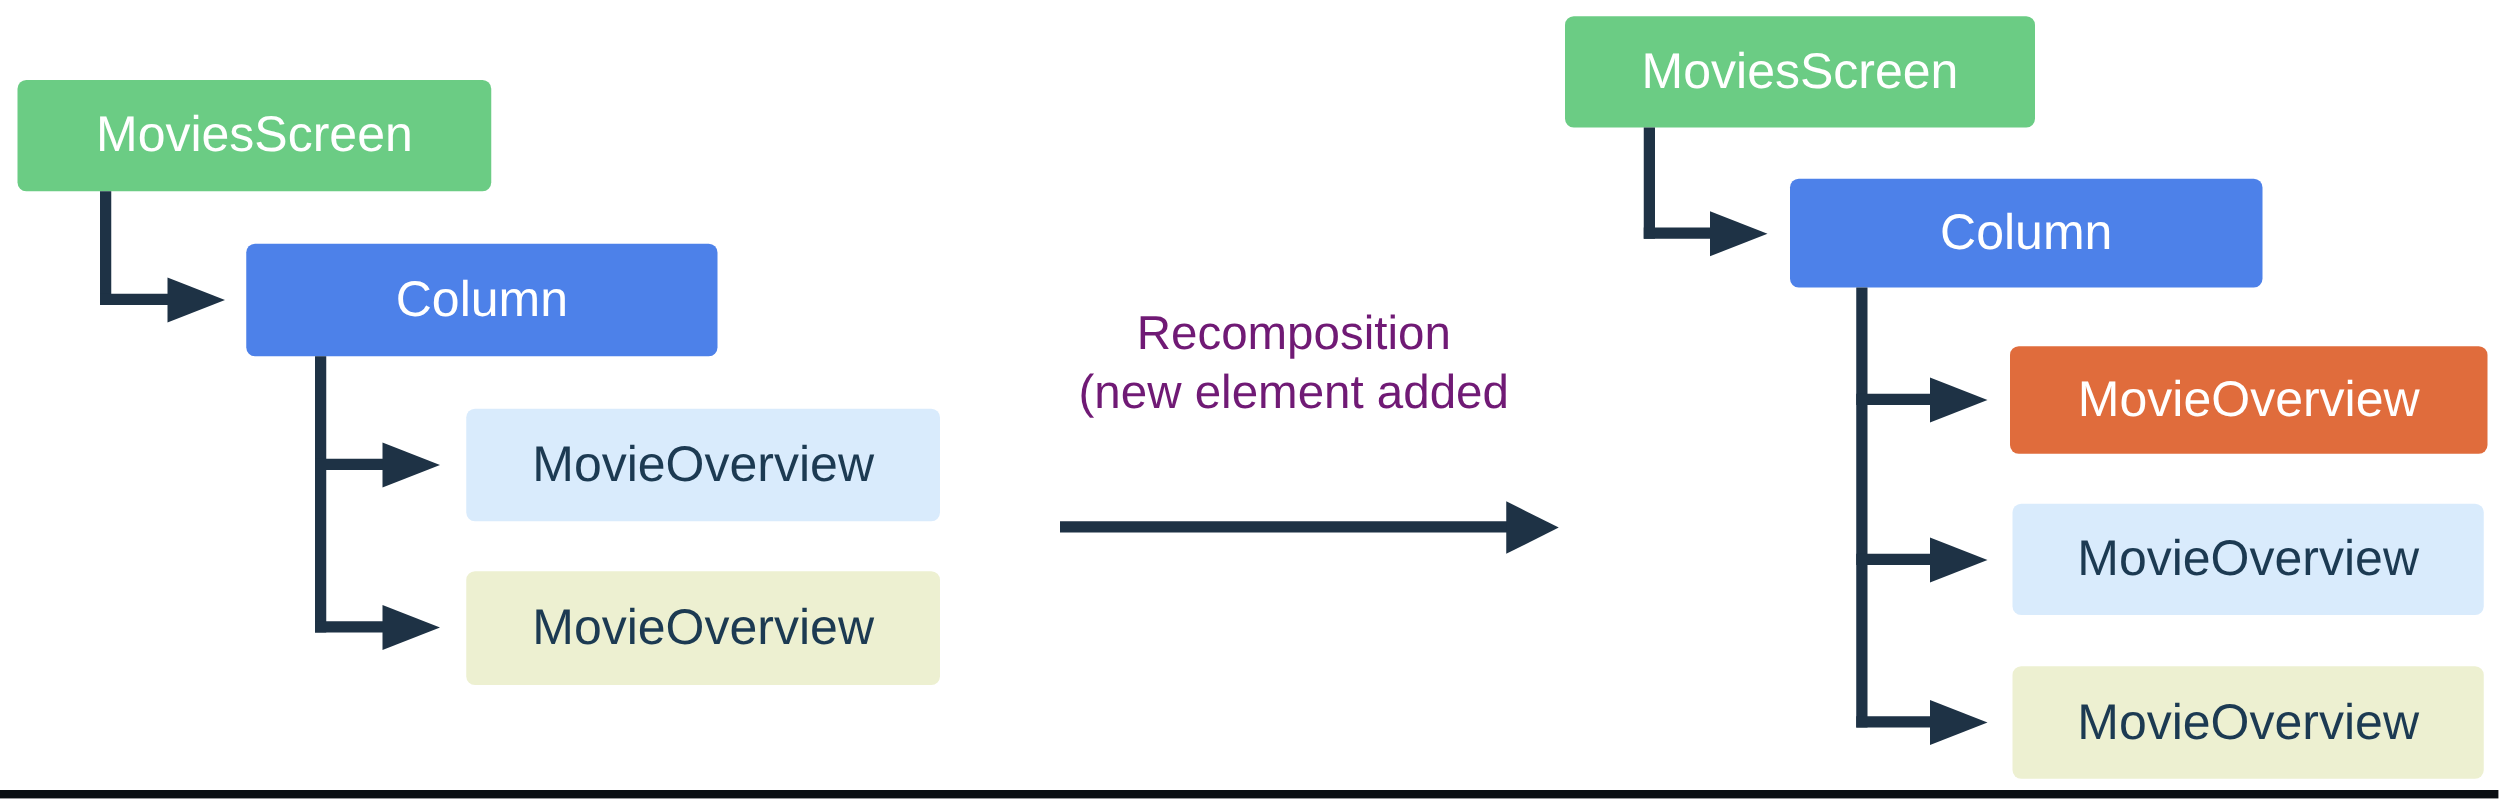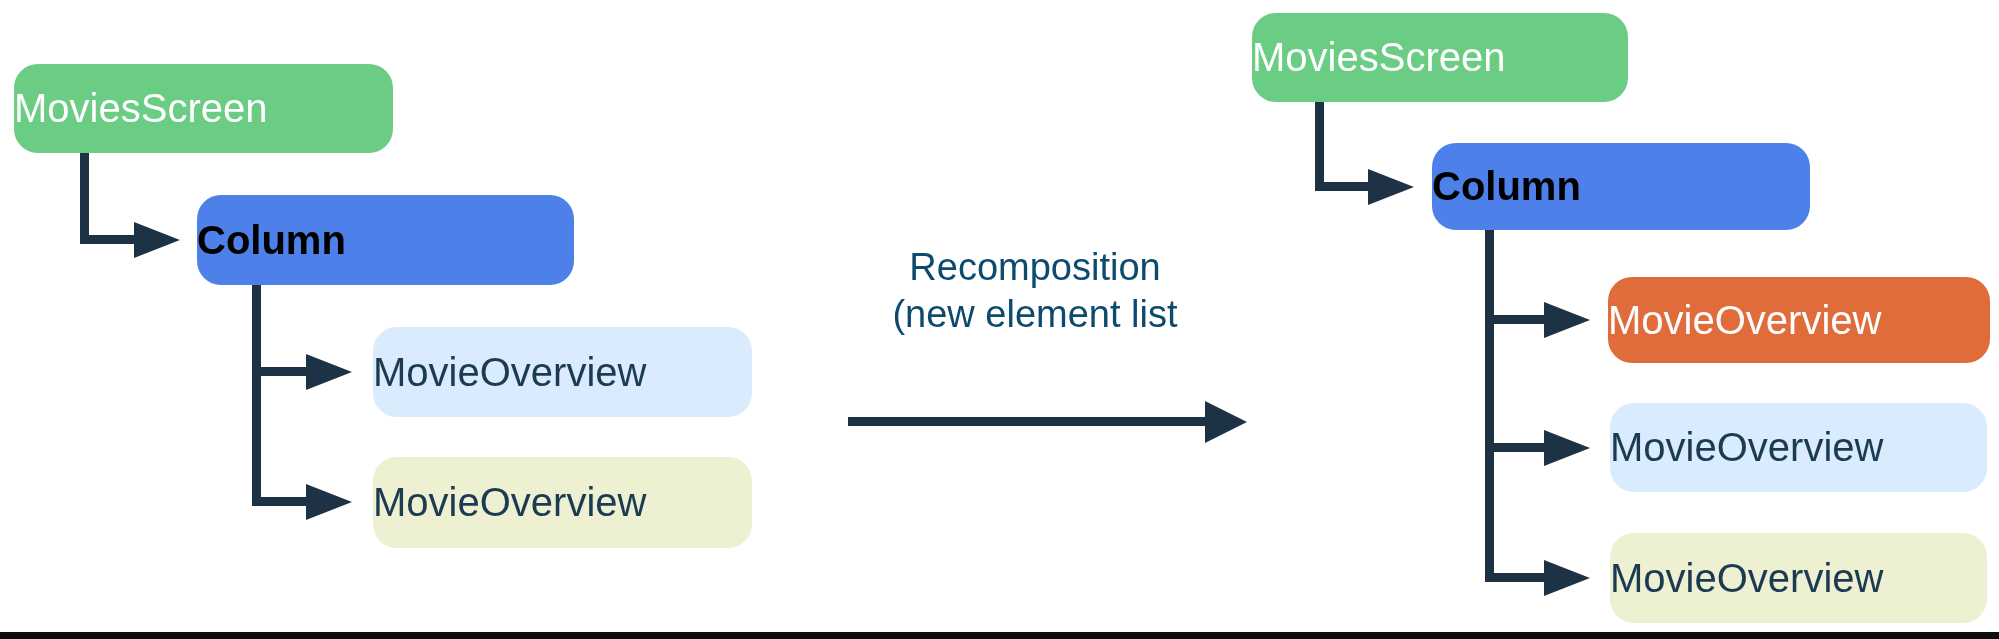--- a/index.html
+++ b/index.html
@@ -8,28 +8,28 @@
     width: 1999px;
     height: 639px;
     background: #ffffff;
     overflow: hidden;
     font-family: "Liberation Sans", sans-serif;
   }
   .node {
     position: absolute;
     display: flex;
     align-items: center;
-    justify-content: flex-start;
-    border-radius: 24px;
+    justify-content: center;
+    border-radius: 7px;
     font-size: 40px;
     letter-spacing: 0px;
     white-space: nowrap;
   }
   .node--green  { background: #6BCC84; color: #ffffff; }
-  .node--blue   { background: #4D81E9; color: #000000; font-weight: bold; }
+  .node--blue   { background: #4D81E9; color: #ffffff; }
   .node--orange { background: #E06C3C; color: #ffffff; }
   .node--lightblue   { background: #D9EBFC; color: #1C3A52; }
   .node--lightyellow { background: #EDF0D1; color: #1C3A52; }
 
   .seg {
     position: absolute;
     background: #1E3245;
   }
   .arrowhead {
     position: absolute;
@@ -43,21 +43,21 @@
     border-top: 21px solid transparent;
     border-bottom: 21px solid transparent;
     border-left: 42px solid #1E3245;
   }
   .transition-label {
     position: absolute;
     left: 800px;
     top: 244px;
     width: 470px;
     text-align: center;
-    color: #0c4a6e;
+    color: #701a75;
     font-size: 38px;
     line-height: 47px;
     white-space: nowrap;
   }
   .bottom-rule {
     position: absolute;
     left: 0;
     top: 632px;
     width: 100%;
     height: 7px;
@@ -130,21 +130,21 @@
 
   <div class="node node--lightblue n-l-child1">
     <span>MovieOverview</span>
   </div>
   <div class="node node--lightyellow n-l-child2">
     <span>MovieOverview</span>
   </div>
 
   <div class="transition-label">
     <div>Recomposition</div>
-    <div>(new element list</div>
+    <div>(new element added</div>
   </div>
   <div class="seg c-mid-h"></div>
   <div class="arrowhead arrowhead--big c-mid-a"></div>
 
   <div class="node node--green n-r-root">
     <span>MoviesScreen</span>
   </div>
 
   <div class="seg c-r1-v"></div>
   <div class="seg c-r1-h"></div>

